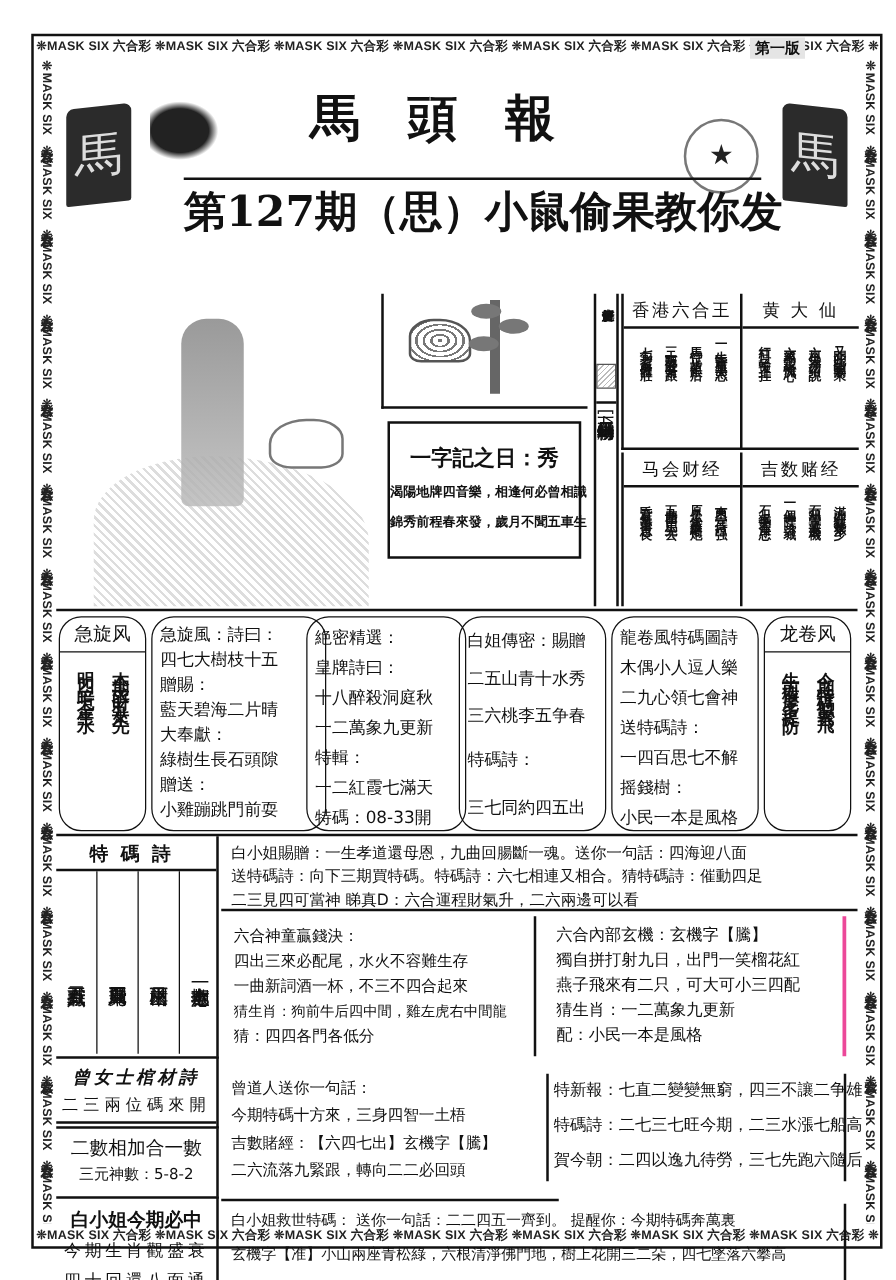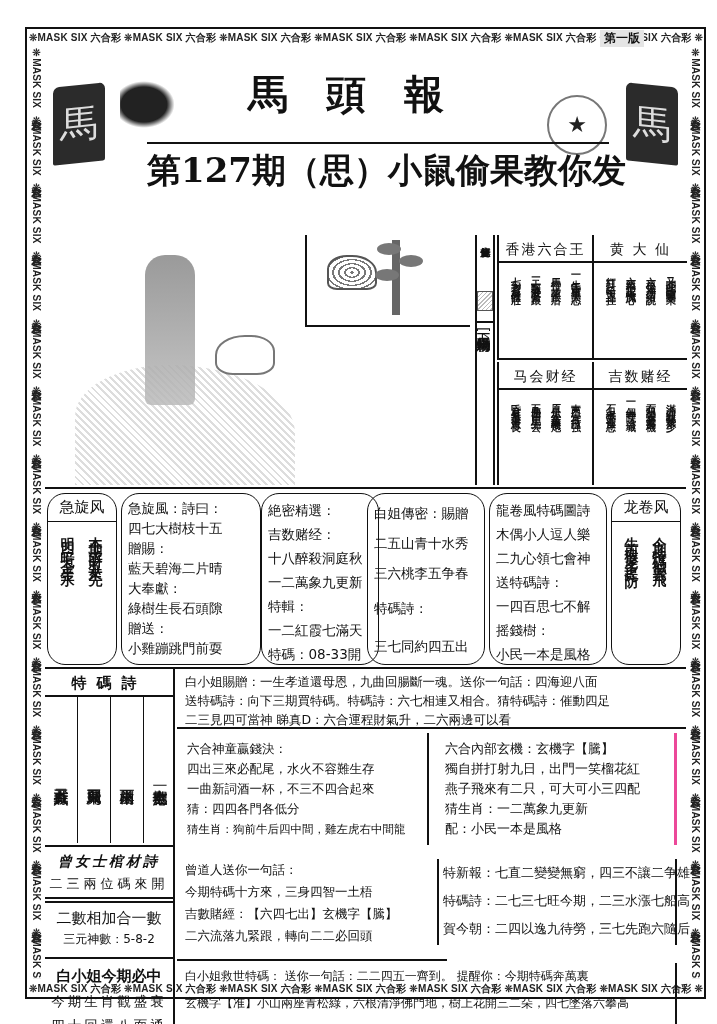--- a/index.html
+++ b/index.html
@@ -118,20 +118,27 @@
       <div class="cat"></div>
     </div>
     <div class="deer-box">
       <div class="deer"></div>
       <div class="tree"></div>
       <div class="leaf" style="left:70px;top:8px"></div>
       <div class="leaf" style="left:92px;top:20px"></div>
       <div class="leaf" style="left:68px;top:34px"></div>
     </div>
 
+    <div class="word-box">
+      <div class="word-title">一字記之日：秀</div>
+      <div class="word-lines">
+        <div>渴陽地牌四音樂，相逢何必曾相識</div>
+        <div>錦秀前程春來發，歲月不聞五車生</div>
+      </div>
+    </div>
 
     <div class="vert-col">
       <div class="small">解畫佬</div>
       <div class="stamp"></div>
       <div class="big">一只动物与只脚正中特码[4]</div>
     </div>
 
     <div class="poem-grid">
       <div class="pbox" style="left:0;top:0;height:125px;border-bottom:2px solid #111">
         <div class="ptitle">香港六合王</div>
@@ -182,23 +189,23 @@
       <div class="rbox" style="left:76px;width:140px">
         <div class="line" style="line-height:20px">急旋風：詩曰：</div>
         <div class="line" style="line-height:20px">四七大樹枝十五</div>
         <div class="line" style="line-height:20px">贈賜：</div>
         <div class="line" style="line-height:20px">藍天碧海二片晴</div>
         <div class="line" style="line-height:20px">大奉獻：</div>
         <div class="line" style="line-height:20px">綠樹生長石頭隙</div>
         <div class="line" style="line-height:20px">贈送：</div>
         <div class="line" style="line-height:20px">小雞蹦跳門前耍</div>
       </div>
-      <div class="rbox" style="left:216px;width:118px">
+      <div class="rbox" style="left:200px;width:128px">
         <div class="line">絶密精選：</div>
-        <div class="line">吉数赌经：</div>
+        <div class="line">皇牌詩曰：</div>
         <div class="line">十八醉殺洞庭秋</div>
         <div class="line">一二萬象九更新</div>
         <div class="line">特輯：</div>
         <div class="line">一二紅霞七滿天</div>
         <div class="line">特碼：08-33開</div>
       </div>
       <div class="rbox" style="left:322px;width:118px">
         <div class="line" style="line-height:30px">白姐傳密：賜贈</div>
         <div class="line" style="line-height:30px">二五山青十水秀</div>
         <div class="line" style="line-height:30px">三六桃李五争春</div>
@@ -237,22 +244,22 @@
       <div class="tm-right">
         <div class="line">白小姐賜贈：一生孝道還母恩，九曲回腸斷一魂。送你一句話：四海迎八面</div>
         <div class="line">送特碼詩：向下三期買特碼。特碼詩：六七相連又相合。猜特碼詩：催動四足</div>
         <div class="line">二三見四可當神  睇真D：六合運程財氣升，二六兩邊可以看</div>
       </div>
 
       <div class="sixhe-left">
         <div class="line">六合神童贏錢決：</div>
         <div class="line">四出三來必配尾，水火不容難生存</div>
         <div class="line">一曲新詞酒一杯，不三不四合起來</div>
+        <div class="line" style="font-size:11.5px">猜生肖：狗前牛后四中間，雞左虎右中間龍</div>
         <div class="line">猜：四四各門各低分</div>
-        <div class="line" style="font-size:11.5px">猜生肖：狗前牛后四中間，雞左虎右中間龍</div>
       </div>
       <div class="sixhe-right">
         <div class="line">六合內部玄機：玄機字【騰】</div>
         <div class="line">獨自拼打射九日，出門一笑榴花紅</div>
         <div class="line">燕子飛來有二只，可大可小三四配</div>
         <div class="line">猜生肖：一二萬象九更新</div>
         <div class="line">配：小民一本是風格</div>
       </div>
 
       <div class="zeng-box">

